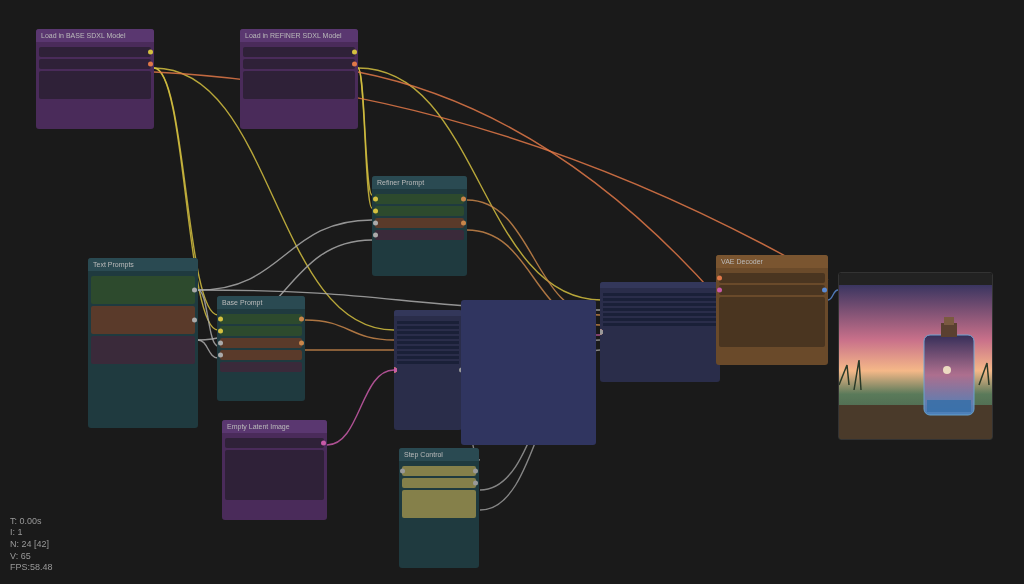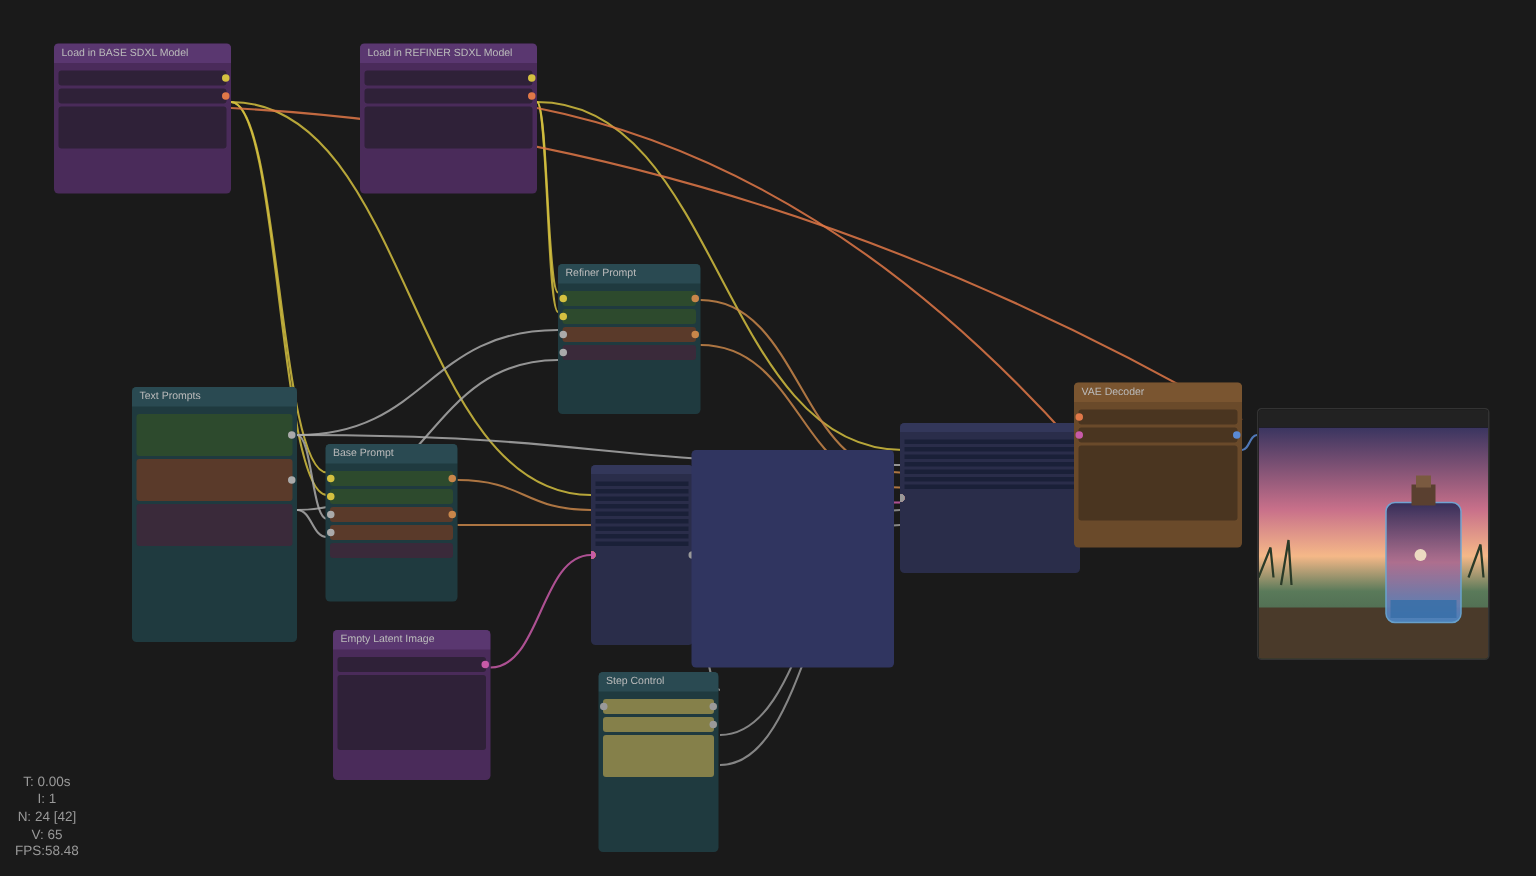--- a/index.html
+++ b/index.html
@@ -66,21 +66,20 @@
 .c-orangebrown { background: #6a4a2a; }
 .c-orange-hdr { background: #7a5530; }
 
 .stats {
   position: absolute;
   left: 10px;
   bottom: 10px;
   color: #999;
   font-size: 9px;
   line-height: 1.3;
-  text-align: center;
 }
 
 .preview {
   position: absolute;
   border: 1px solid #333;
   border-radius: 3px;
   overflow: hidden;
   background: #0a0a0a;
 }
 </style>

